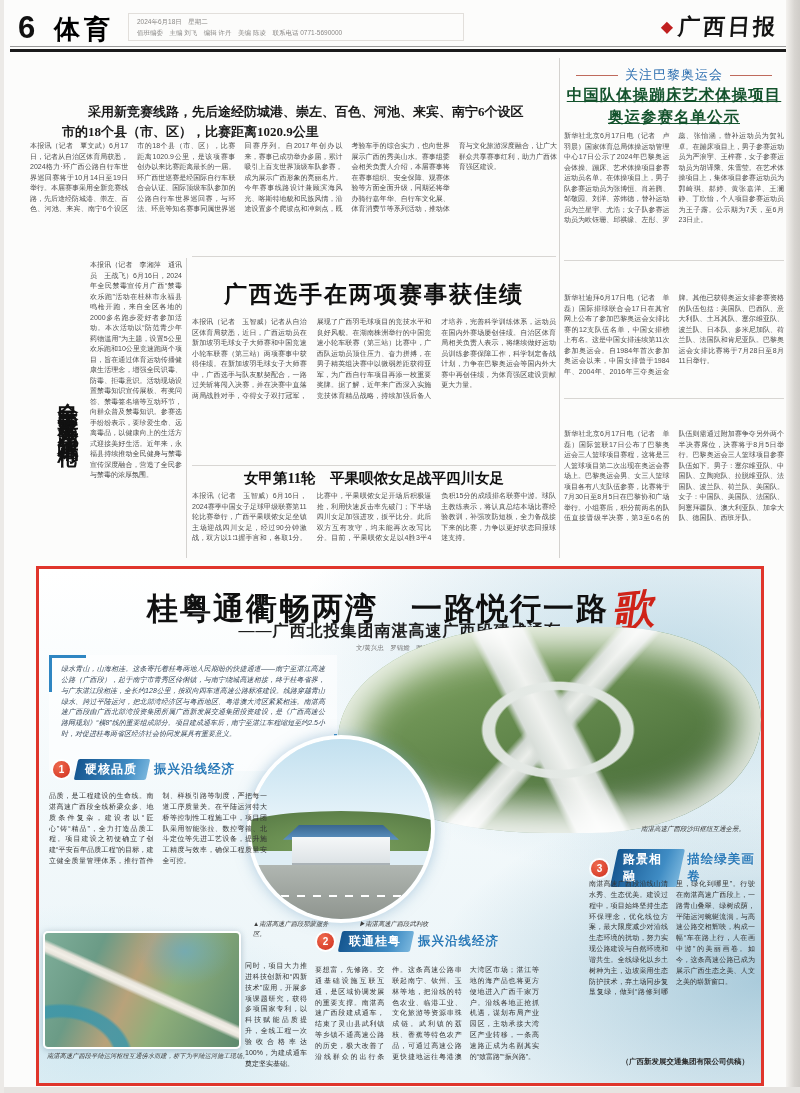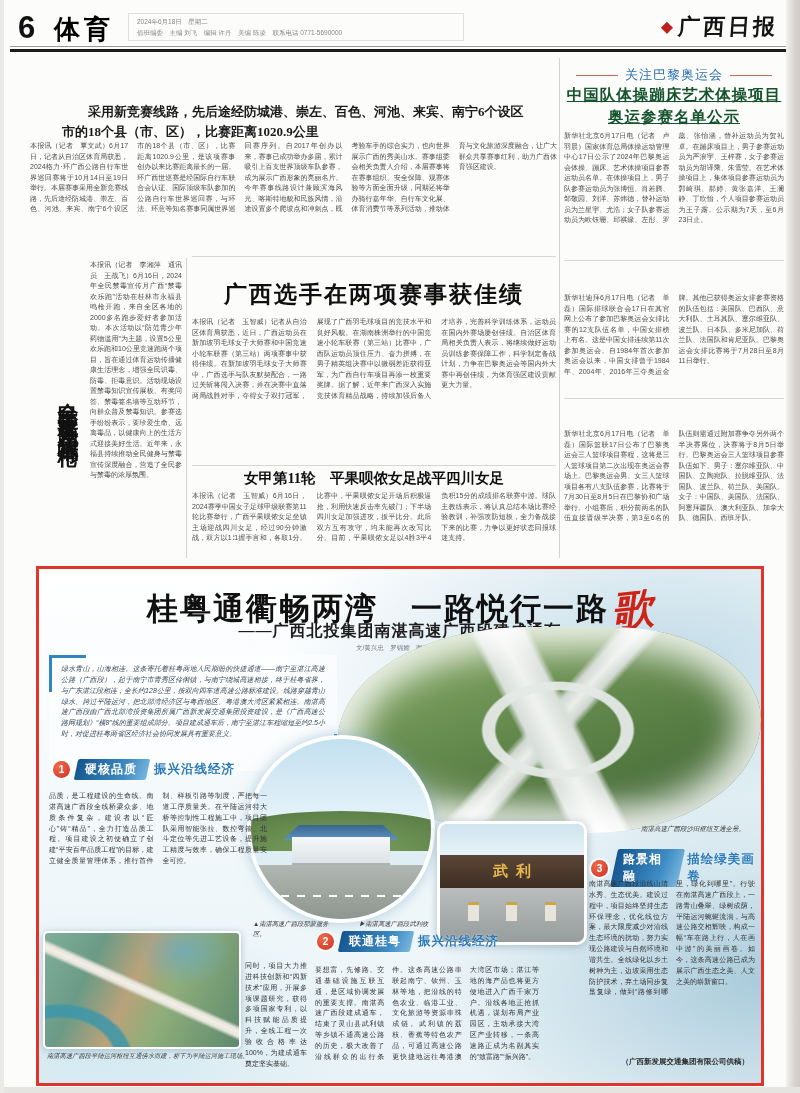--- a/index.html
+++ b/index.html
@@ -224,32 +224,20 @@
 
     <div class="abs circle-photo">
       <div class="cp-sky"></div>
       <div class="cp-hill"></div>
       <div class="cp-roof"></div>
       <div class="cp-bld"></div>
       <div class="cp-road"></div>
       <div class="cp-line"></div>
     </div>
 
-    <div class="abs toll-photo">
-      <div class="tp-sky"></div>
-      <div class="tp-canopy">
-        <span class="tp-name">武利</span>
-      </div>
-      <div class="tp-lanes"></div>
-      <div class="tp-booths">
-        <span class="booth"></span>
-        <span class="booth"></span>
-        <span class="booth"></span>
-      </div>
-    </div>
 
     <div class="abs cap cap-service">▲南湛高速广西段那蒙服务区。</div>
     <div class="abs cap cap-toll">▶南湛高速广西段武利收费站。</div>
 
     <div class="sec sec1">
       <span class="sec-num">1</span>
       <span class="sec-tag"><span>硬核品质</span></span>
       <span class="sec-rest">振兴沿线经济</span>
     </div>
     <div class="abs sec1-body f-body">品质，是工程建设的生命线。南湛高速广西段全线桥梁众多、地质条件复杂，建设者以“匠心”铸“精品”，全力打造品质工程。项目建设之初便确立了创建“平安百年品质工程”的目标，建立健全质量管理体系，推行首件制、样板引路等制度，严把每一道工序质量关。在平陆运河特大桥等控制性工程施工中，项目团队采用智能张拉、数控弯箍、北斗定位等先进工艺设备，提升施工精度与效率，确保工程质量安全可控。</div>

